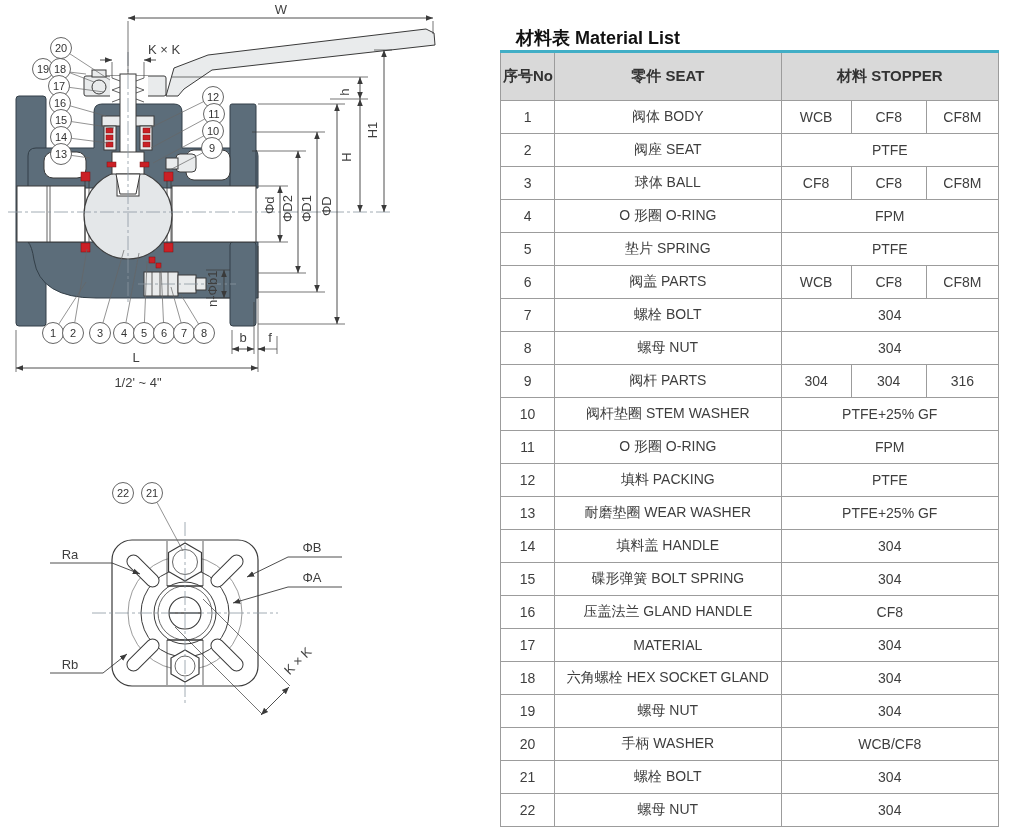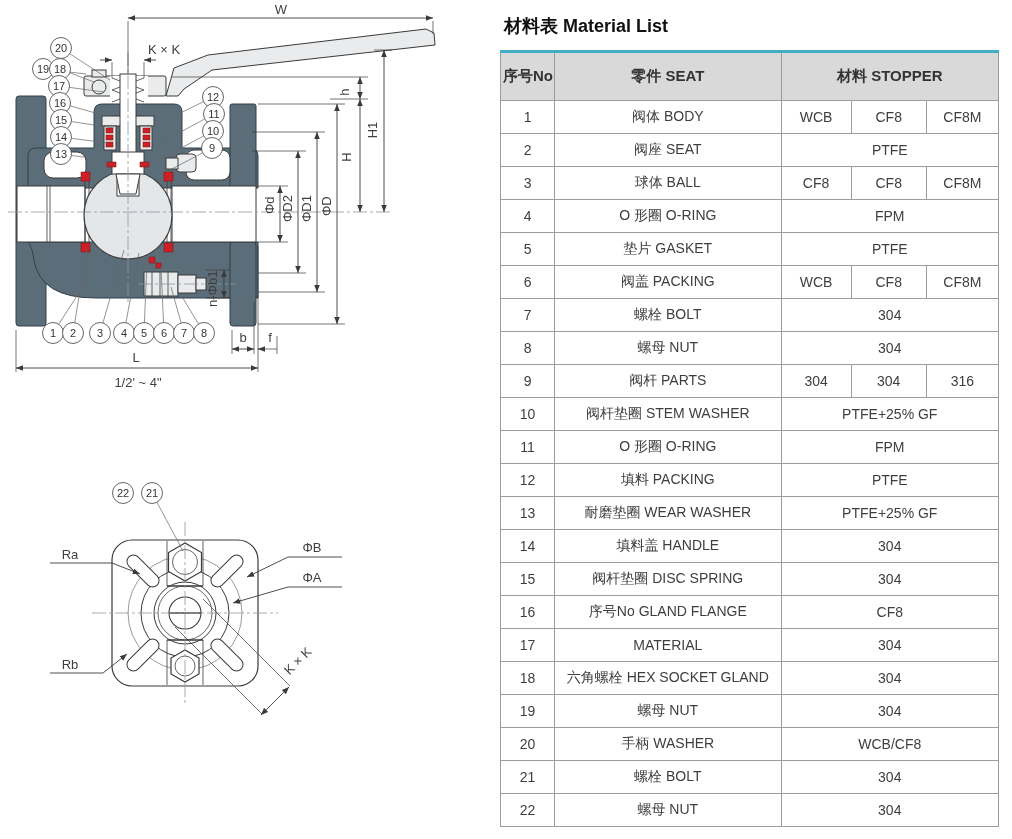--- a/index.html
+++ b/index.html
@@ -1,19 +1,19 @@
 <!DOCTYPE html>
 <html><head>
 <meta charset="utf-8">
 <style>
   html,body{margin:0;padding:0;}
   body{width:1012px;height:839px;background:#fff;position:relative;overflow:hidden;
        font-family:"Liberation Sans","DejaVu Sans",sans-serif;}
   .drawing-pane{position:absolute;left:0;top:0;width:492px;height:839px;}
-  .title{position:absolute;left:504px;top:14px;margin:0;font-size:18px;font-weight:700;color:#111;}
+  .title{position:absolute;left:504px;top:14px;margin:12px;font-size:18px;font-weight:700;color:#111;}
   table.ml{position:absolute;left:500px;top:50px;width:499px;border-collapse:collapse;
            table-layout:fixed;border:1px solid #8a8a8a;border-top:3px solid #41aec6;
            font-size:14px;color:#3e3e3e;}
   table.ml th,table.ml td{border:1px solid #9c9c9c;text-align:center;padding:0 2px;
            height:32px;overflow:hidden;white-space:nowrap;font-weight:400;}
   table.ml thead th{background:#d9d9d9;height:47px;font-size:15px;font-weight:600;color:#333;}
   
   .body{fill:#5c6d7a;stroke:#333f48;stroke-width:1;}
   .metal{fill:#e9ebec;stroke:#3a3a3a;stroke-width:1;}
   .white{fill:#ffffff;stroke:#3a3a3a;stroke-width:1;}
@@ -382,26 +382,26 @@
         <td>CF8</td>
         <td>CF8M</td>
       </tr>
       <tr>
         <td>4</td>
         <td>O 形圈 O-RING</td>
         <td colspan="3">FPM</td>
       </tr>
       <tr>
         <td>5</td>
-        <td>垫片 GASKET</td>
+        <td>垫片 SPRING</td>
         <td colspan="3">PTFE</td>
       </tr>
       <tr>
         <td>6</td>
-        <td>阀盖 PACKING</td>
+        <td>阀盖 PARTS</td>
         <td>WCB</td>
         <td>CF8</td>
         <td>CF8M</td>
       </tr>
       <tr>
         <td>7</td>
         <td>螺栓 BOLT</td>
         <td colspan="3">304</td>
       </tr>
       <tr>
@@ -436,26 +436,26 @@
         <td>耐磨垫圈 WEAR WASHER</td>
         <td colspan="3">PTFE+25% GF</td>
       </tr>
       <tr>
         <td>14</td>
         <td>填料盖 HANDLE</td>
         <td colspan="3">304</td>
       </tr>
       <tr>
         <td>15</td>
-        <td>阀杆垫圈 DISC SPRING</td>
+        <td>碟形弹簧 BOLT SPRING</td>
         <td colspan="3">304</td>
       </tr>
       <tr>
         <td>16</td>
-        <td>序号No GLAND FLANGE</td>
+        <td>压盖法兰 GLAND HANDLE</td>
         <td colspan="3">CF8</td>
       </tr>
       <tr>
         <td>17</td>
         <td>MATERIAL</td>
         <td colspan="3">304</td>
       </tr>
       <tr>
         <td>18</td>
         <td>六角螺栓 HEX SOCKET GLAND</td>

